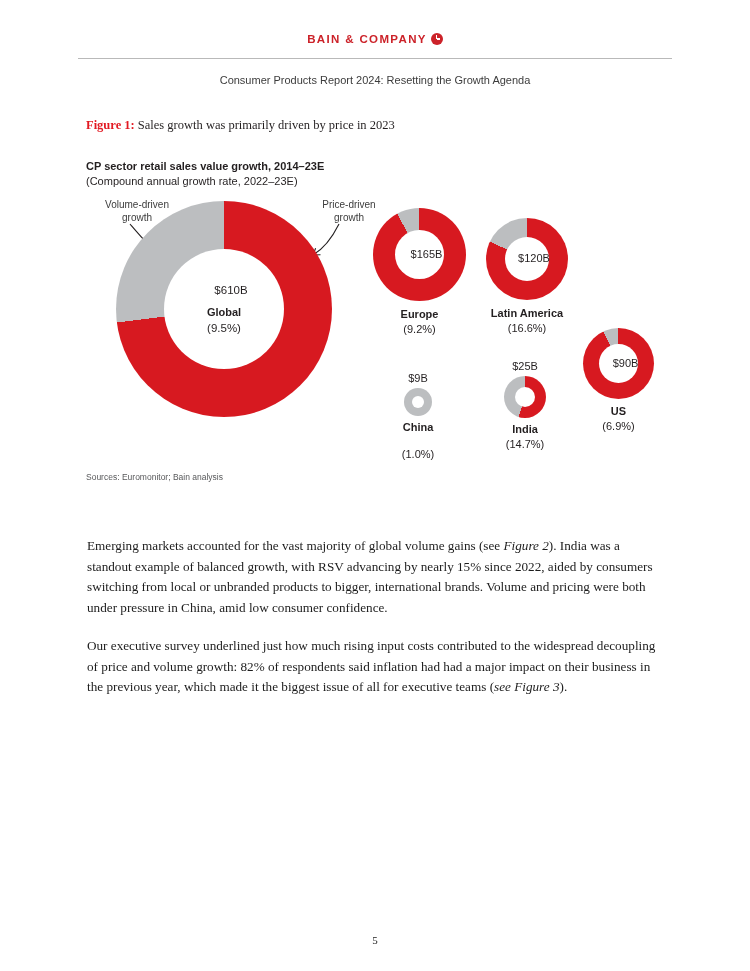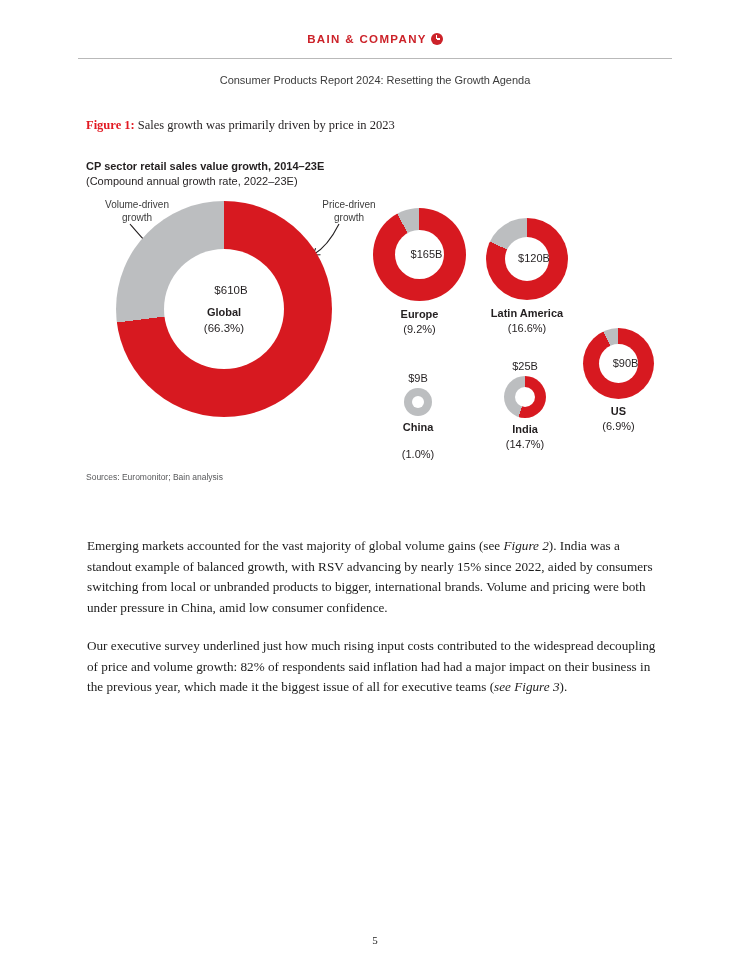--- a/index.html
+++ b/index.html
@@ -262,21 +262,21 @@
   <svg class="anno-svg" width="55" height="45" style="top:62px; left:209px;">
     <path d="M44,2 C38,14 30,26 18,33" stroke="#231f20" stroke-width="1.1" fill="none"></path>
     <path d="M18,33 L25.5,32.8 M18,33 L20.6,26.2" stroke="#231f20" stroke-width="1.1" fill="none"></path>
   </svg>
 
   <div class="donut global" style="left:30px; top:41px; width:216px; height:216px;">
     <div class="ring" style="background: conic-gradient(#D71920 0deg 262.8deg, #BCBEC0 262.8deg 360deg);"></div>
     <div class="hole" style="left:48px; top:48px; width:120px; height:120px;">
       <div class="value-in big">$610B</div>
       <div class="name-in">Global</div>
-      <div class="rate-in">(66.3%)</div>
+      <div class="rate-in">(9.5%)</div>
     </div>
   </div>
 
   <div class="donut" style="left:287px; top:48px; width:93px; height:93px;">
     <div class="ring" style="background: conic-gradient(#D71920 0deg 331.2deg, #BCBEC0 331.2deg 360deg);"></div>
     <div class="hole" style="left:22px; top:22px; width:49px; height:49px;">
       <div class="value-in">$165B</div>
     </div>
     <div class="name" style="top:100px;">Europe</div>
     <div class="rate" style="top:115px;">(9.2%)</div>

